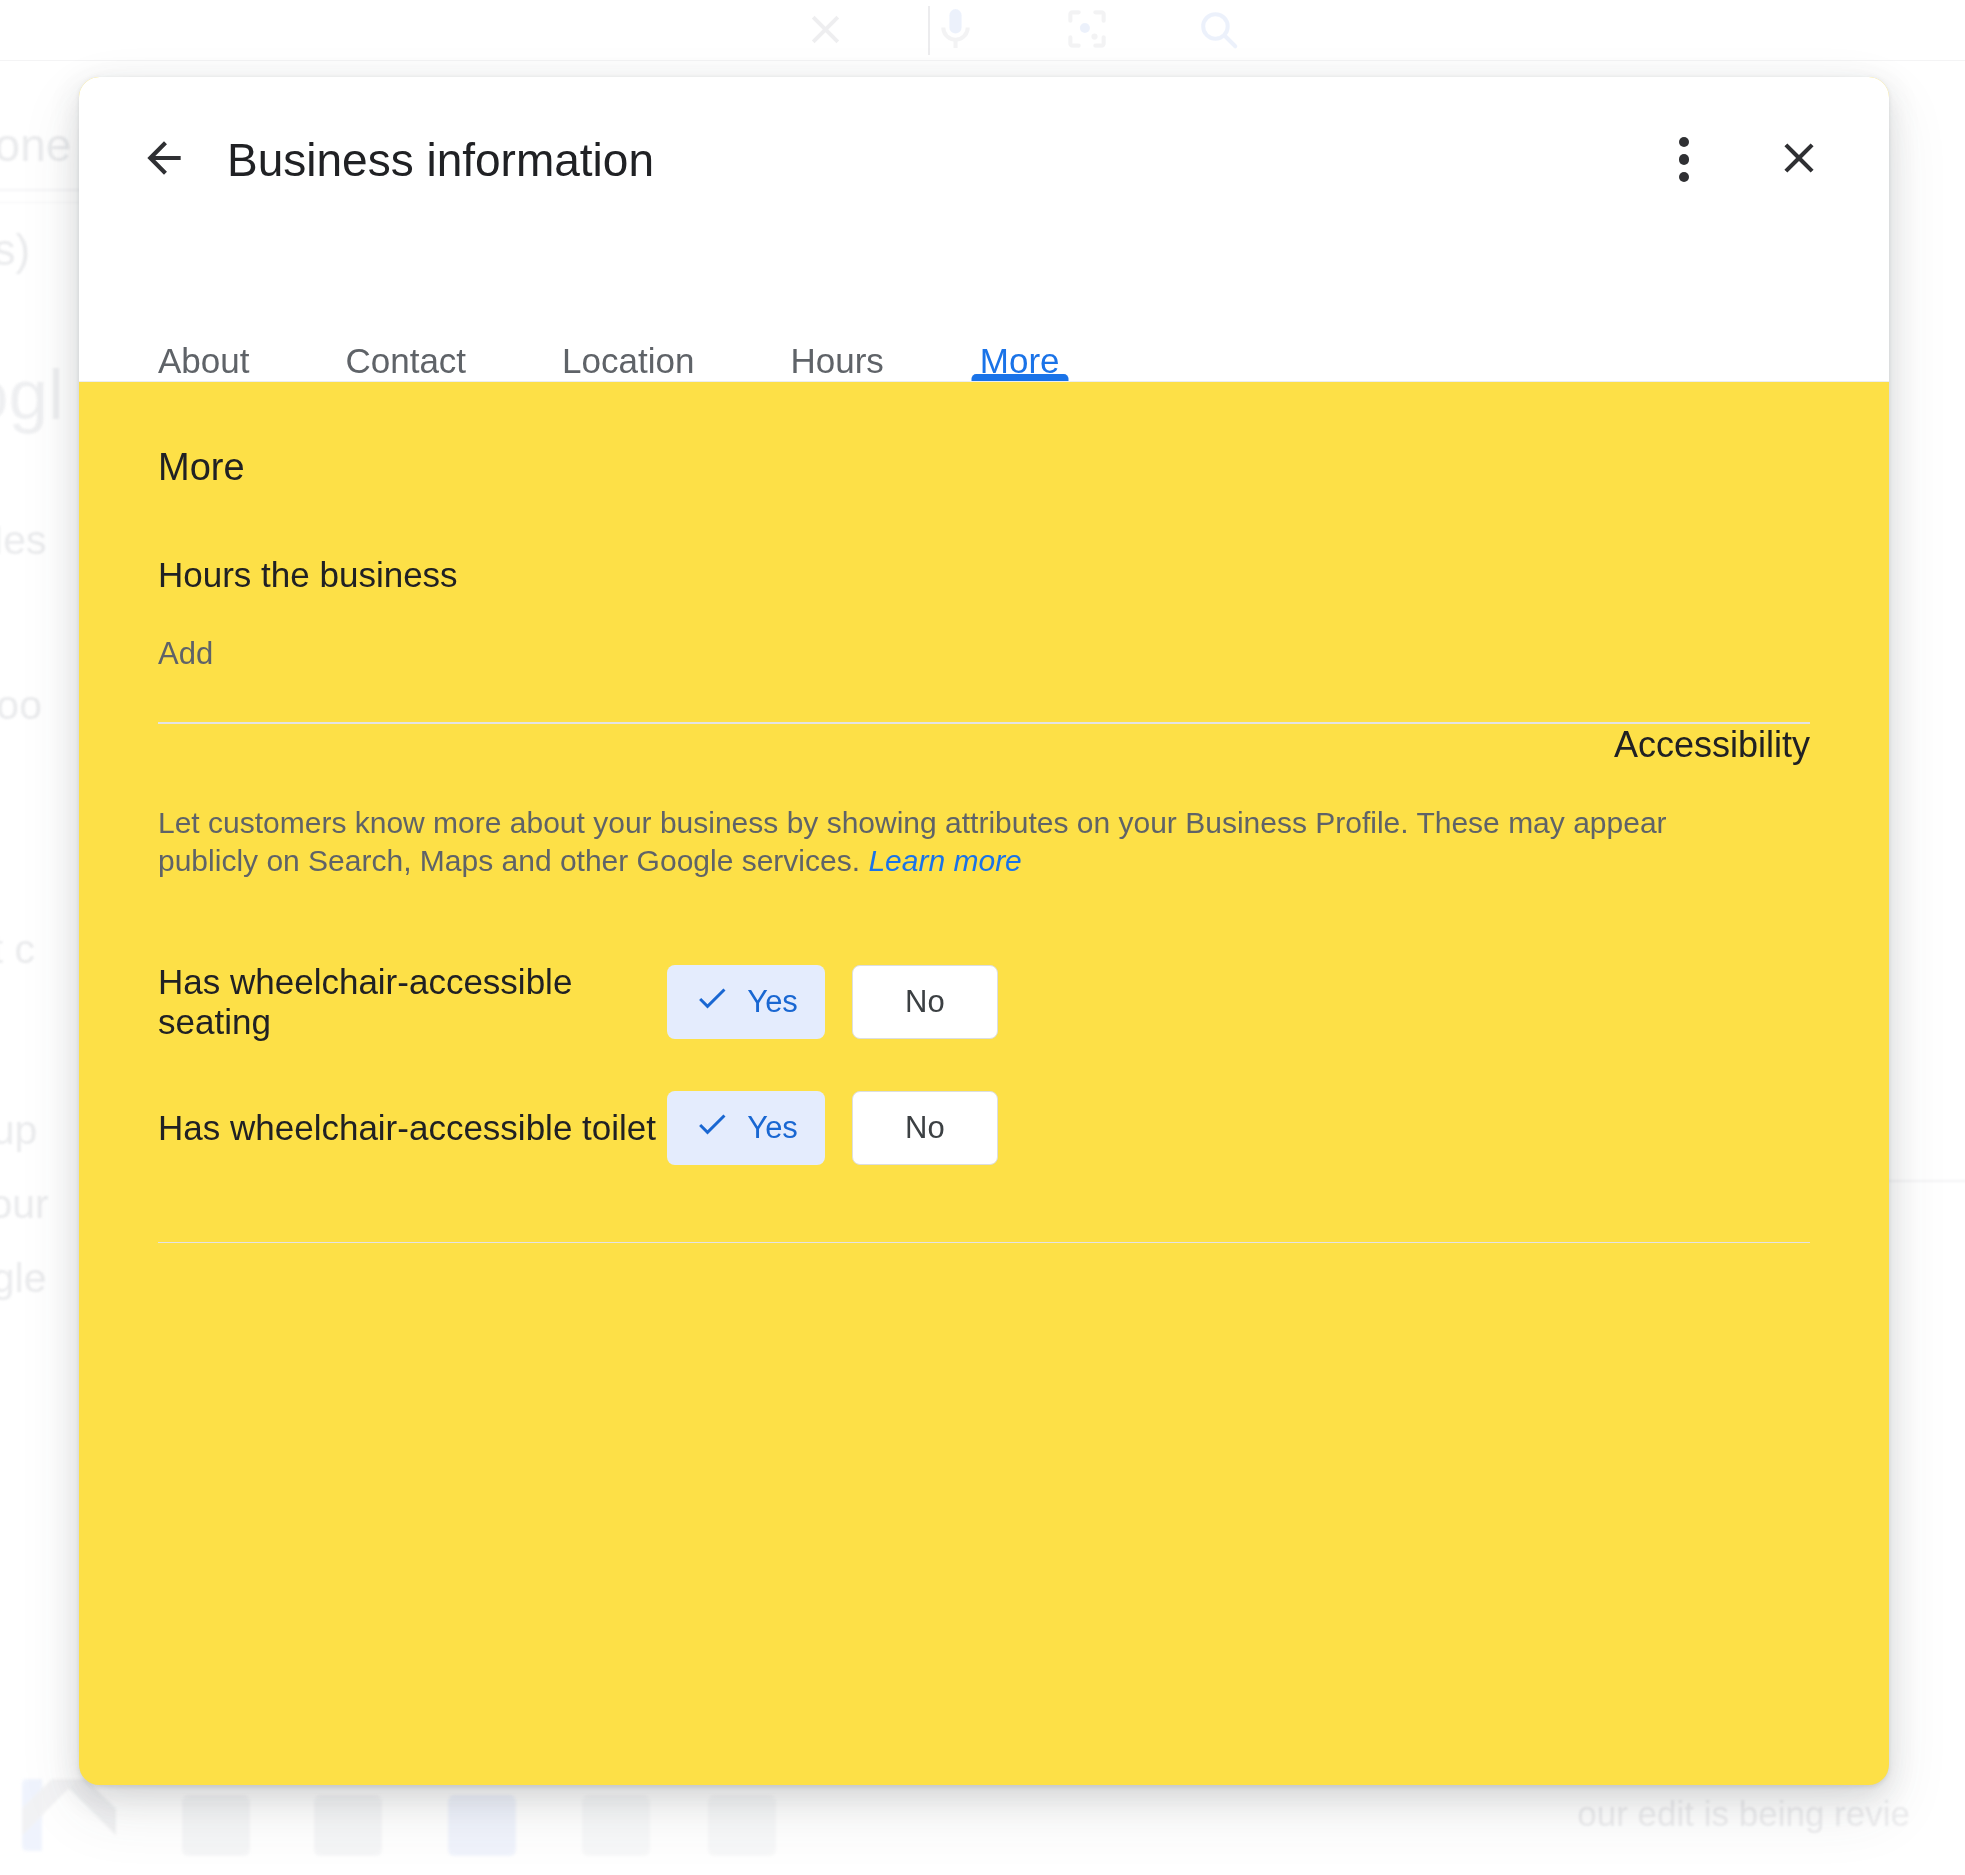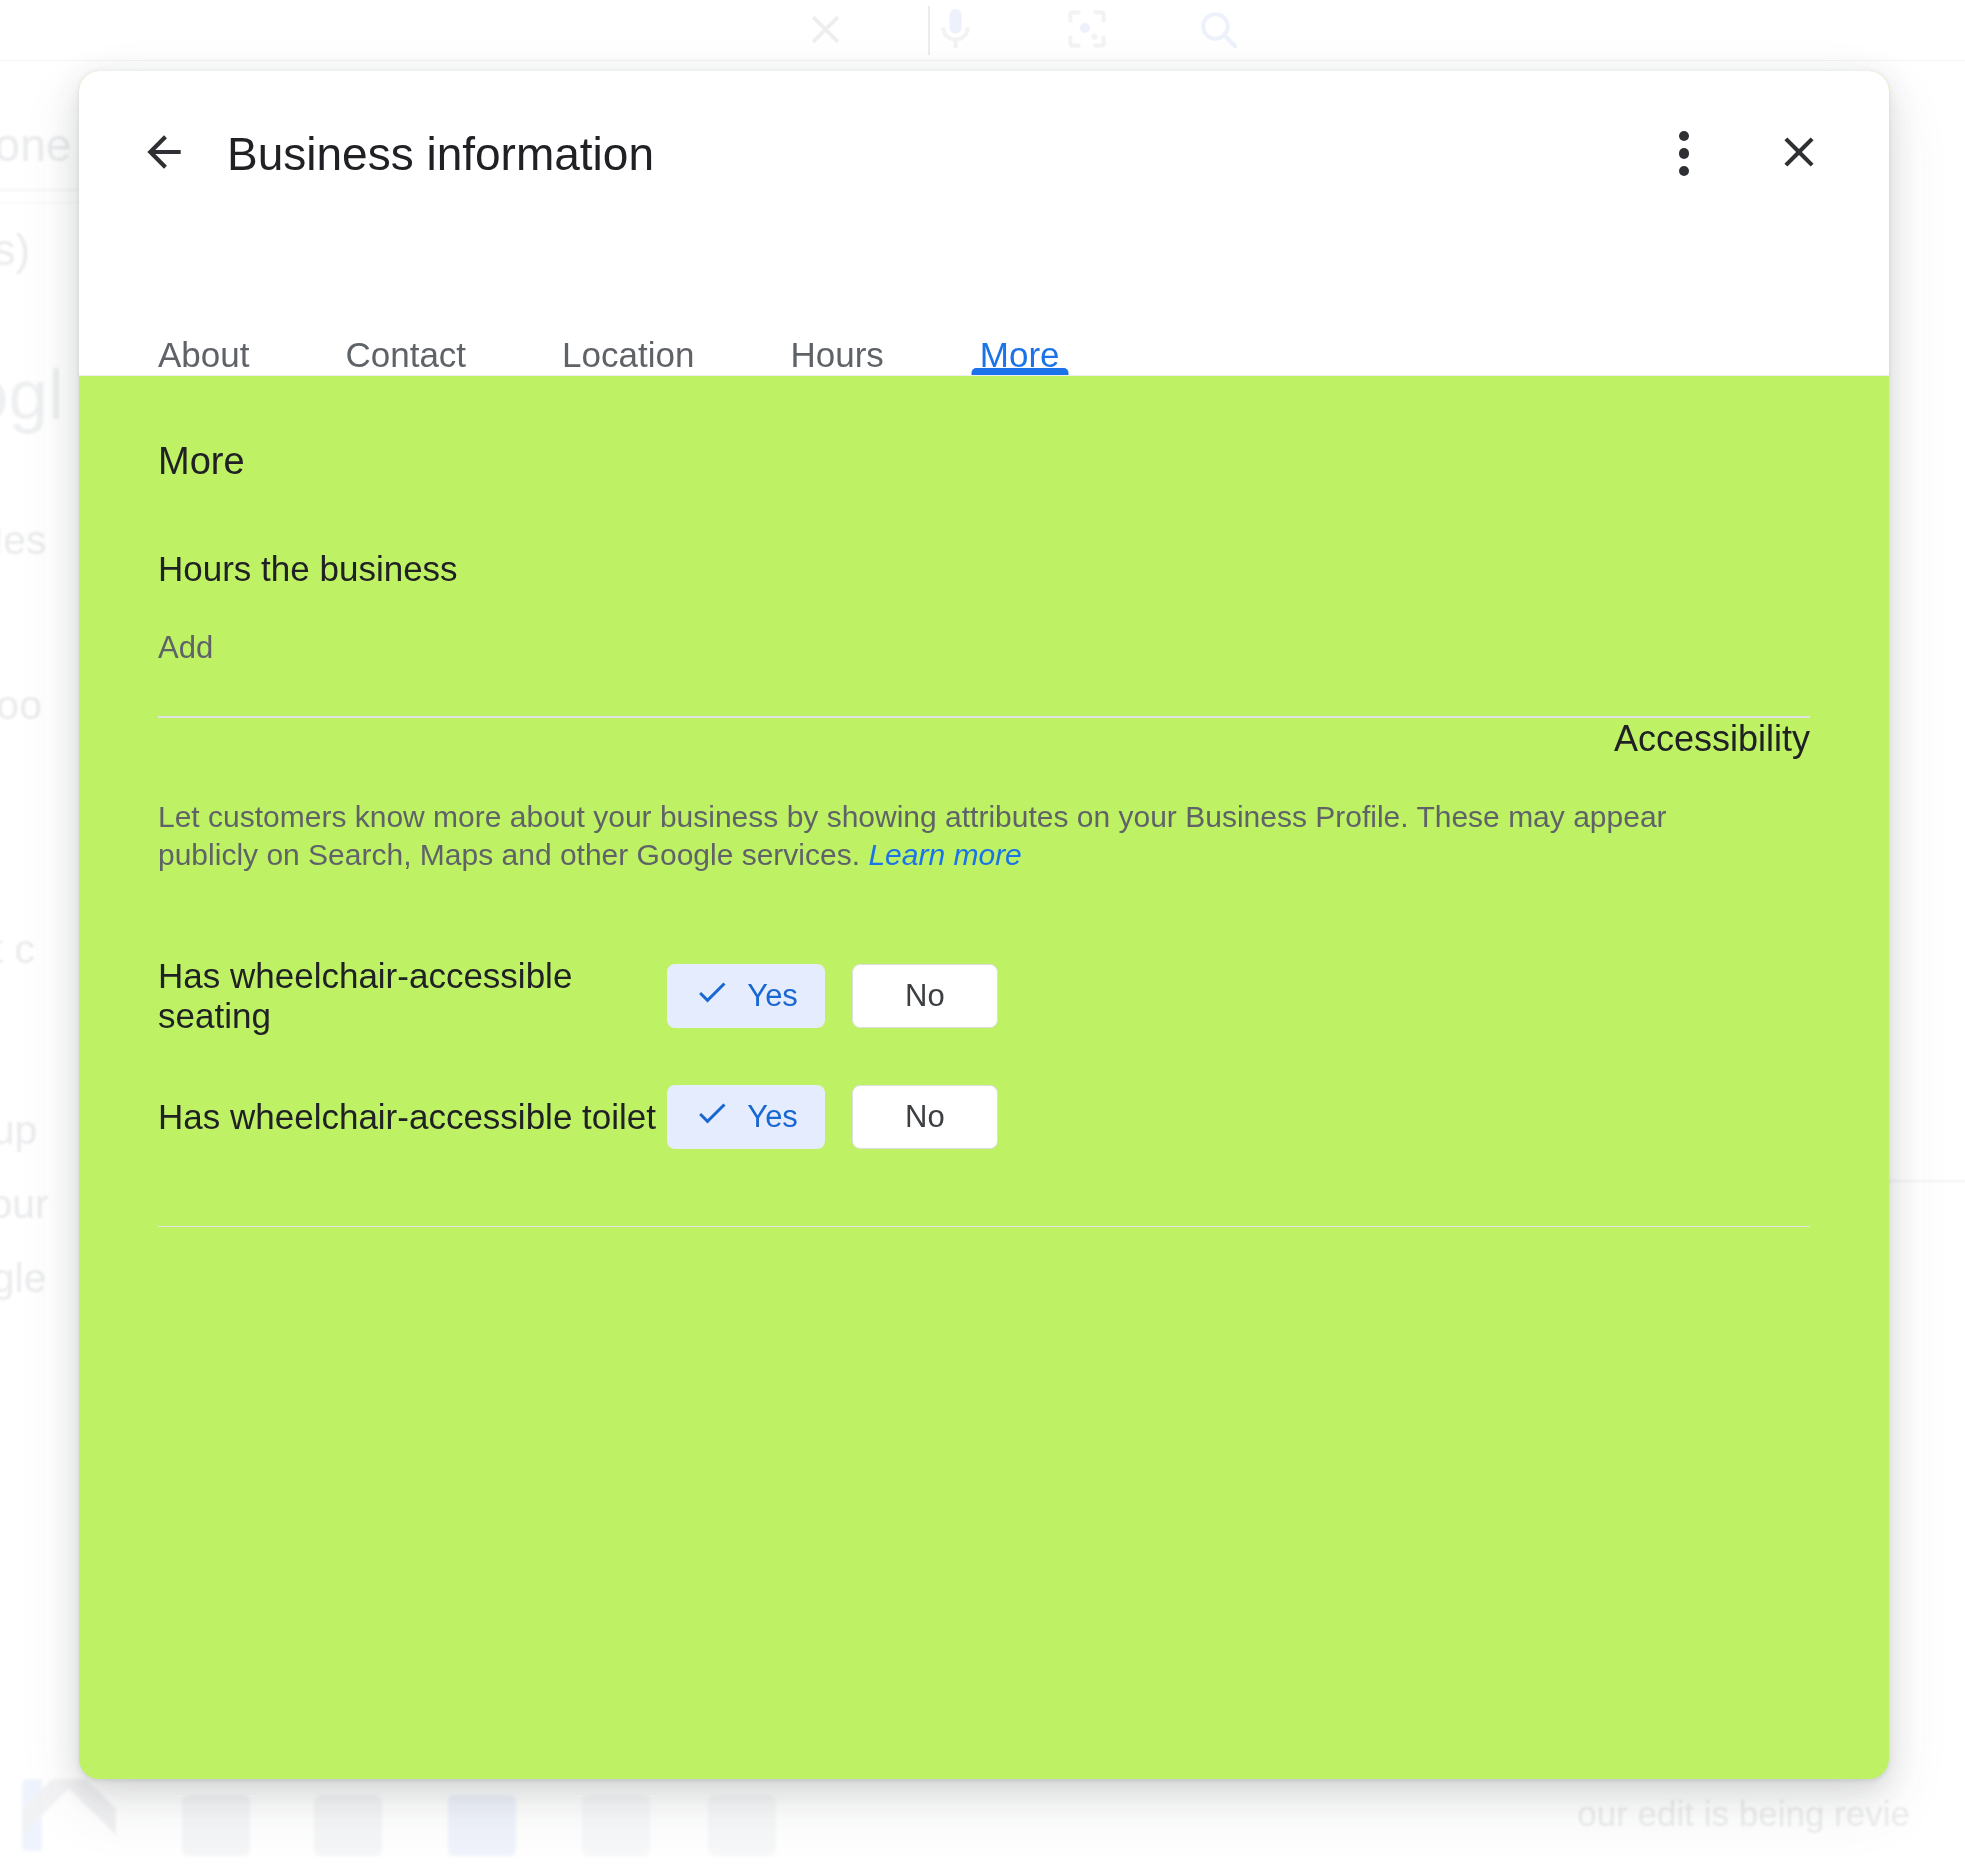--- a/index.html
+++ b/index.html
@@ -121,24 +121,24 @@
     bottom: 41px;
     color: #ececee;
     white-space: nowrap;
     filter: blur(1.3px);
   }
 
   
   .modal {
     position: absolute;
     left: 79px;
-    top: 71px;
+    top: 77px;
     width: 1810px;
     height: 1708px;
-    background: #bef264;
+    background: #fde047;
     border-radius: 20.4px;
     box-shadow:
       0 1.6px 4.7px rgba(60,64,67,0.12),
       0 9.4px 31px rgba(60,64,67,0.16),
       0 25px 63px rgba(60,64,67,0.10);
     overflow: hidden;
   }
 
   
   .modal-header {
@@ -292,21 +292,21 @@
   .attr-label {
     font-size: 35px;
     color: #202124;
     width: 509px;
     flex: 0 0 auto;
   }
 
   .choice-group { display: flex; align-items: center; gap: 27px; }
 
   .choice {
-    height: 64px;
+    height: 74px;
     min-width: 146px;
     border-radius: 7.9px;
     font-family: "Liberation Sans", sans-serif;
     font-size: 31px;
     display: flex;
     align-items: center;
     justify-content: center;
     gap: 17.3px;
     cursor: pointer;
     padding: 0 27px;

